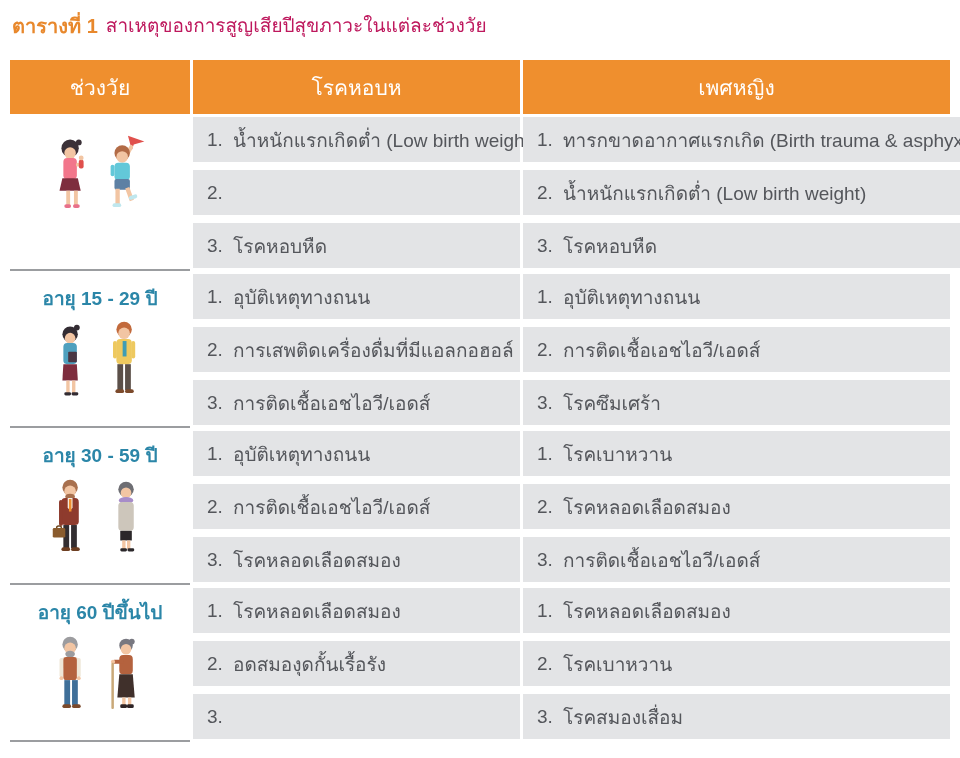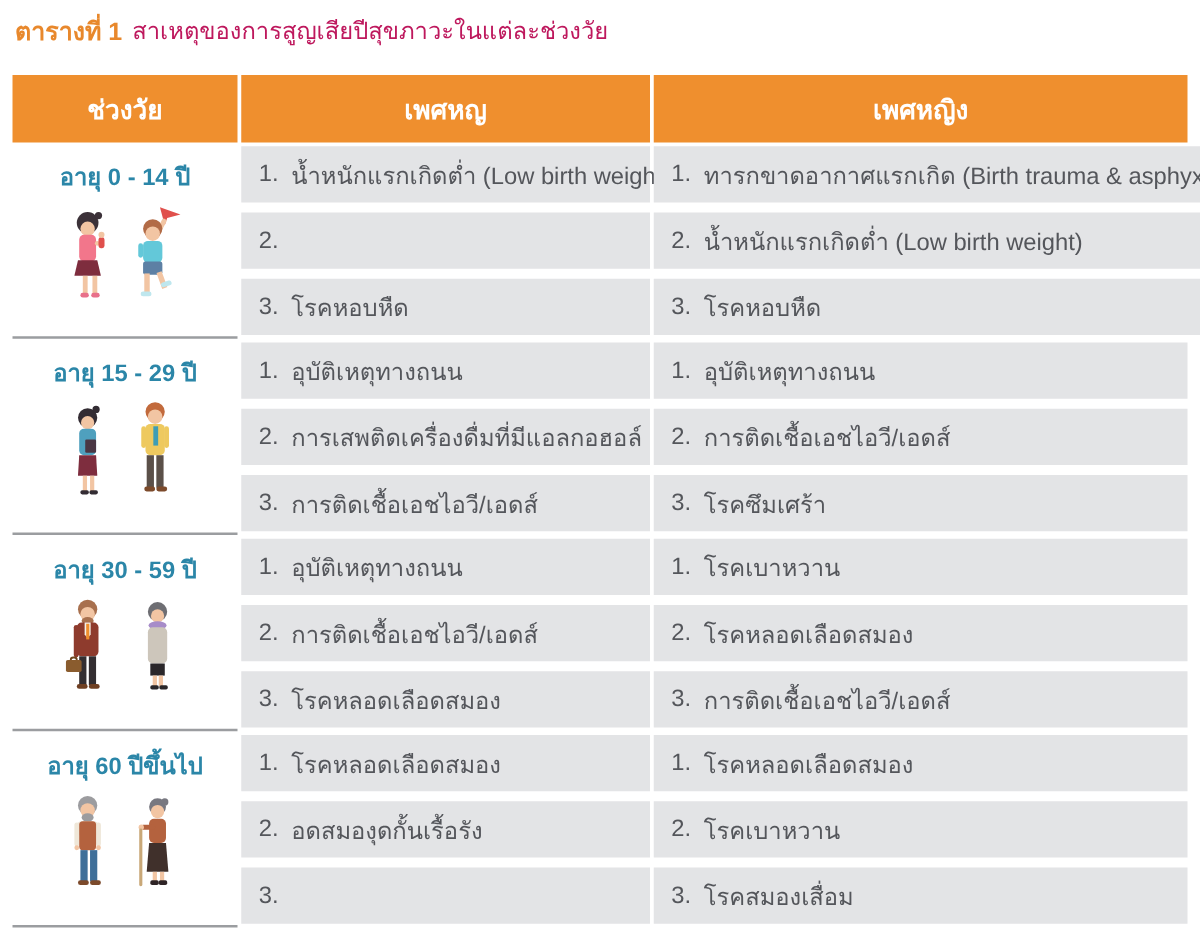--- a/index.html
+++ b/index.html
@@ -12,21 +12,21 @@
   .title-label { color:#e8882c; font-weight:bold; font-size:20px; line-height:1.4; }
   .title-text  { color:#be185d; font-size:19px; line-height:1.45; }
 
   
   .cols { display:grid; grid-template-columns:180px 327px 1fr; column-gap:3px; }
 
   .tablewrap { margin-left:10px; width:940px; }
 
   
   .thead { height:54px; }
-  .th { background:#ef8f2e; color:#ffffff; font-weight:bold; font-size:21px;
+  .th { background:#ef8f2e; color:#ffffff; font-weight:normal; font-size:21px;
         display:flex; align-items:center; justify-content:center; }
 
   
   .group { height:157px; }
   .age-cell { position:relative; border-bottom:2px solid #9b9da0; height:157px;
               display:flex; flex-direction:column; align-items:center; padding-top:12px; }
   .age-label { color:#2b86a8; font-weight:bold; font-size:19px; }
   .illus { margin-top:2px; }
 
   .causes { display:flex; flex-direction:column; gap:8px; padding-top:3px; }
@@ -42,27 +42,26 @@
 
   <div class="title-row">
     <span class="title-label">ตารางที่ 1</span>
     <span class="title-text">สาเหตุของการสูญเสียปีสุขภาวะในแต่ละช่วงวัย</span>
   </div>
 
   <div class="tablewrap">
 
     <div class="cols thead">
       <div class="th">ช่วงวัย</div>
-      <div class="th">เพศหญ</div>
+      <div class="th">โรคหอบห</div>
       <div class="th">เพศหญิง</div>
     </div>
 
     <div class="cols group">
       <div class="age-cell">
-        <div class="age-label">อายุ 0 - 14 ปี</div>
         <svg class="illus" width="150" height="108" viewBox="0 0 150 112">
 
           <circle cx="44" cy="21" r="9" fill="#3b3138"></circle>
             <circle cx="53" cy="15" r="3" fill="#3b3138"></circle>
           <circle cx="44" cy="26" r="6" fill="#f2c5a3"></circle>
           <rect x="37" y="31" width="14" height="22" rx="4" fill="#f2768b"></rect>
           <circle cx="52" cy="38" r="2" fill="#f2c5a3"></circle>
           <rect x="53" y="33" width="5" height="9" rx="2" fill="#e0504c"></rect>
             <circle cx="55.5" cy="31" r="2.5" fill="#f2c5a3"></circle>
           <path d="M36 52 h16 l3 13 h-22 z" fill="#7e2d3e"></path>

